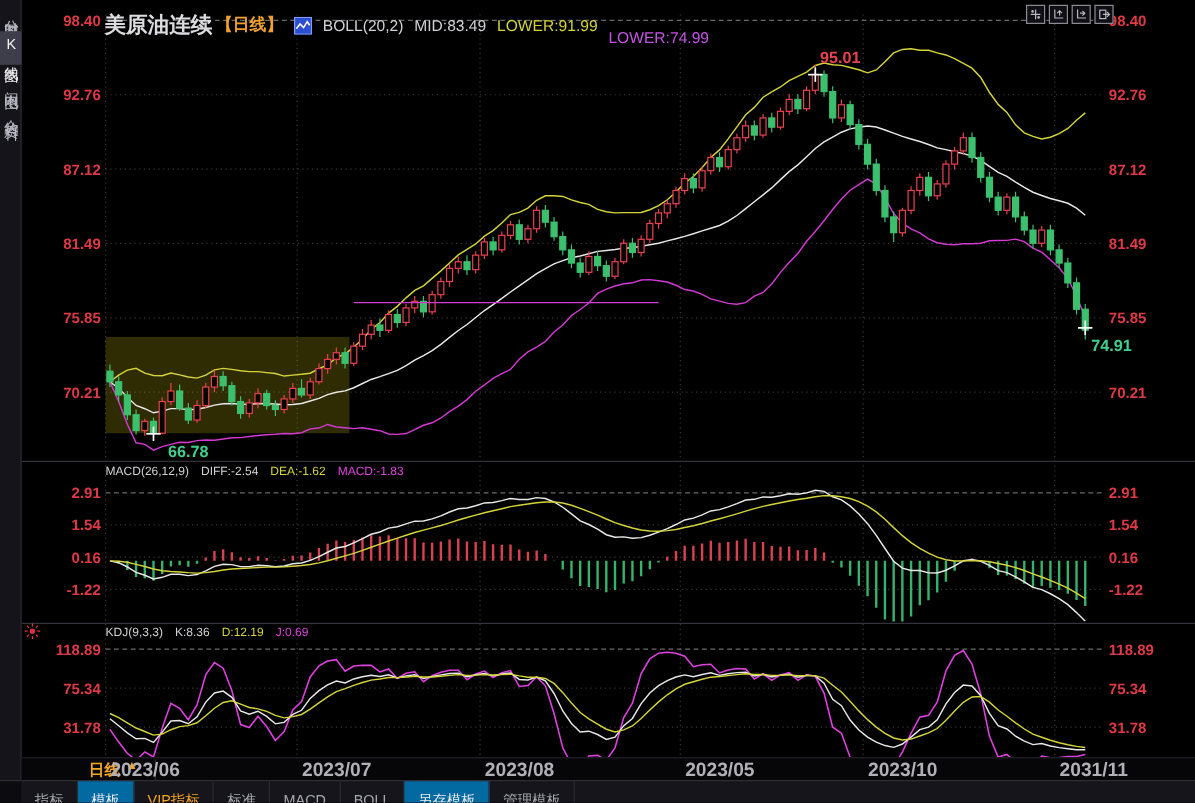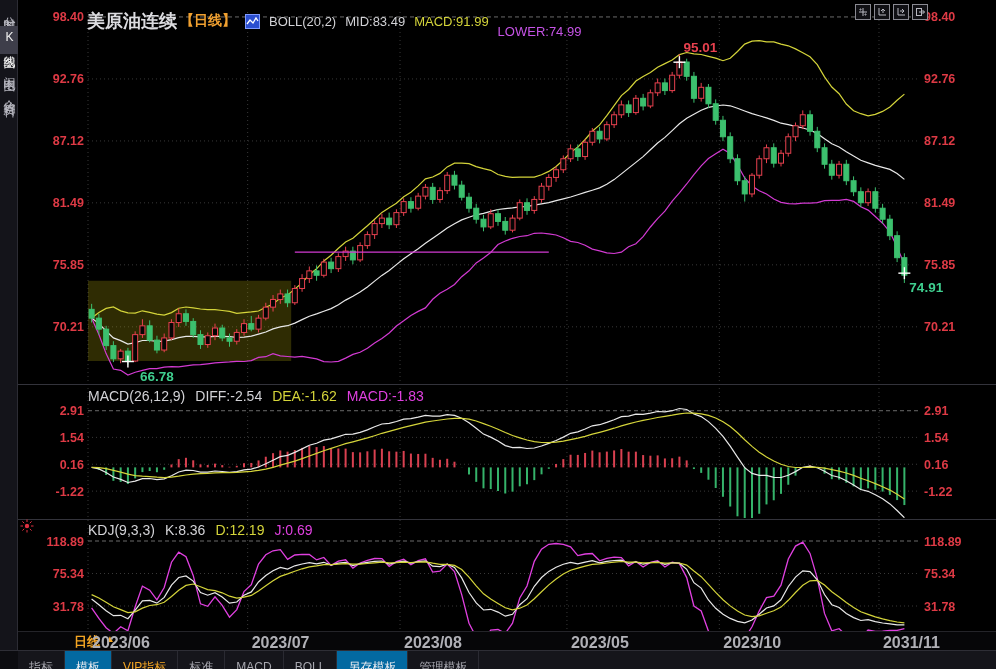--- a/index.html
+++ b/index.html
@@ -14,21 +14,21 @@
   .side-tab.active{background:#3e3e4a;color:#f2f2f2;}
   
   .main-header{position:absolute;left:87px;top:3px;z-index:2;display:flex;align-items:center;gap:9px;
                font-size:13px;color:#d2d2d6;white-space:nowrap;}
   .sym{font-size:18px;font-weight:700;color:#dcdce0;}
   .ptag{font-size:14px;font-weight:700;color:#f0a030;}
   .yellow{color:#d4d43a;}
   .purple{color:#c653e6;margin-top:21px;}
   .magenta{color:#e040e0;}
   .mini-icon{display:inline-flex;width:15px;height:15px;}
-  .pane-header{position:absolute;left:88px;z-index:2;display:flex;gap:10px;font-size:14px;color:#d2d2d6;white-space:nowrap;}
+  .pane-header{position:absolute;left:88px;z-index:2;display:flex;gap:10px;font-size:10px;color:#d2d2d6;white-space:nowrap;}
   
   .top-icons{position:absolute;left:855px;top:4px;z-index:2;display:flex;gap:3px;}
   .tool-icon{width:14px;height:14px;border:1px solid #8a8a92;background:#101014;display:flex;align-items:center;justify-content:center;cursor:pointer;}
   
   .sun-icon{position:absolute;left:20px;top:519px;z-index:2;cursor:pointer;}
   
   .xaxis-row{position:absolute;left:18px;top:631px;width:978px;height:19px;z-index:2;
              border-top:1px solid #242429;background:#060608;}
   .period-pill{position:absolute;left:10px;top:1px;color:#f5a623;font-weight:700;font-size:13px;
                padding:0 14px 0 2px;border-right:1px solid #2a2a32;height:17px;display:flex;align-items:flex-start;gap:5px;cursor:pointer;margin-left:44px;}
@@ -483,21 +483,21 @@
     <span class="sym">美原油连续</span>
     <span class="ptag" style="margin-left:-6px;">【日线】</span>
     <span class="mini-icon">
       <svg width="15" height="15">
           <rect x="0.5" y="0.5" width="14" height="14" fill="#2b4fd0" stroke="#7f9bff"></rect>
           <polyline points="2,10 5,6 8,9 11,4 13,7" fill="none" stroke="#ffffff" stroke-width="1.3"></polyline>
         </svg>
     </span>
     <span>BOLL(20,2)</span>
     <span>MID:83.49</span>
-    <span class="yellow">MACD:91.99</span>
+    <span class="yellow">LOWER:91.99</span>
     <span class="purple">LOWER:74.99</span>
   </div>
 
   <div class="top-icons" id="top-icons">
       <div class="tool-icon">
         <svg width="11" height="10" fill="none" stroke="#b8b8c0" stroke-width="1">
           <line x1="5" y1="1" x2="5" y2="9"></line>
           <line x1="1" y1="5" x2="9" y2="5"></line>
           <circle cx="2.5" cy="2.5" r="0.6"></circle>
           <circle cx="7.5" cy="7.5" r="0.6"></circle>

